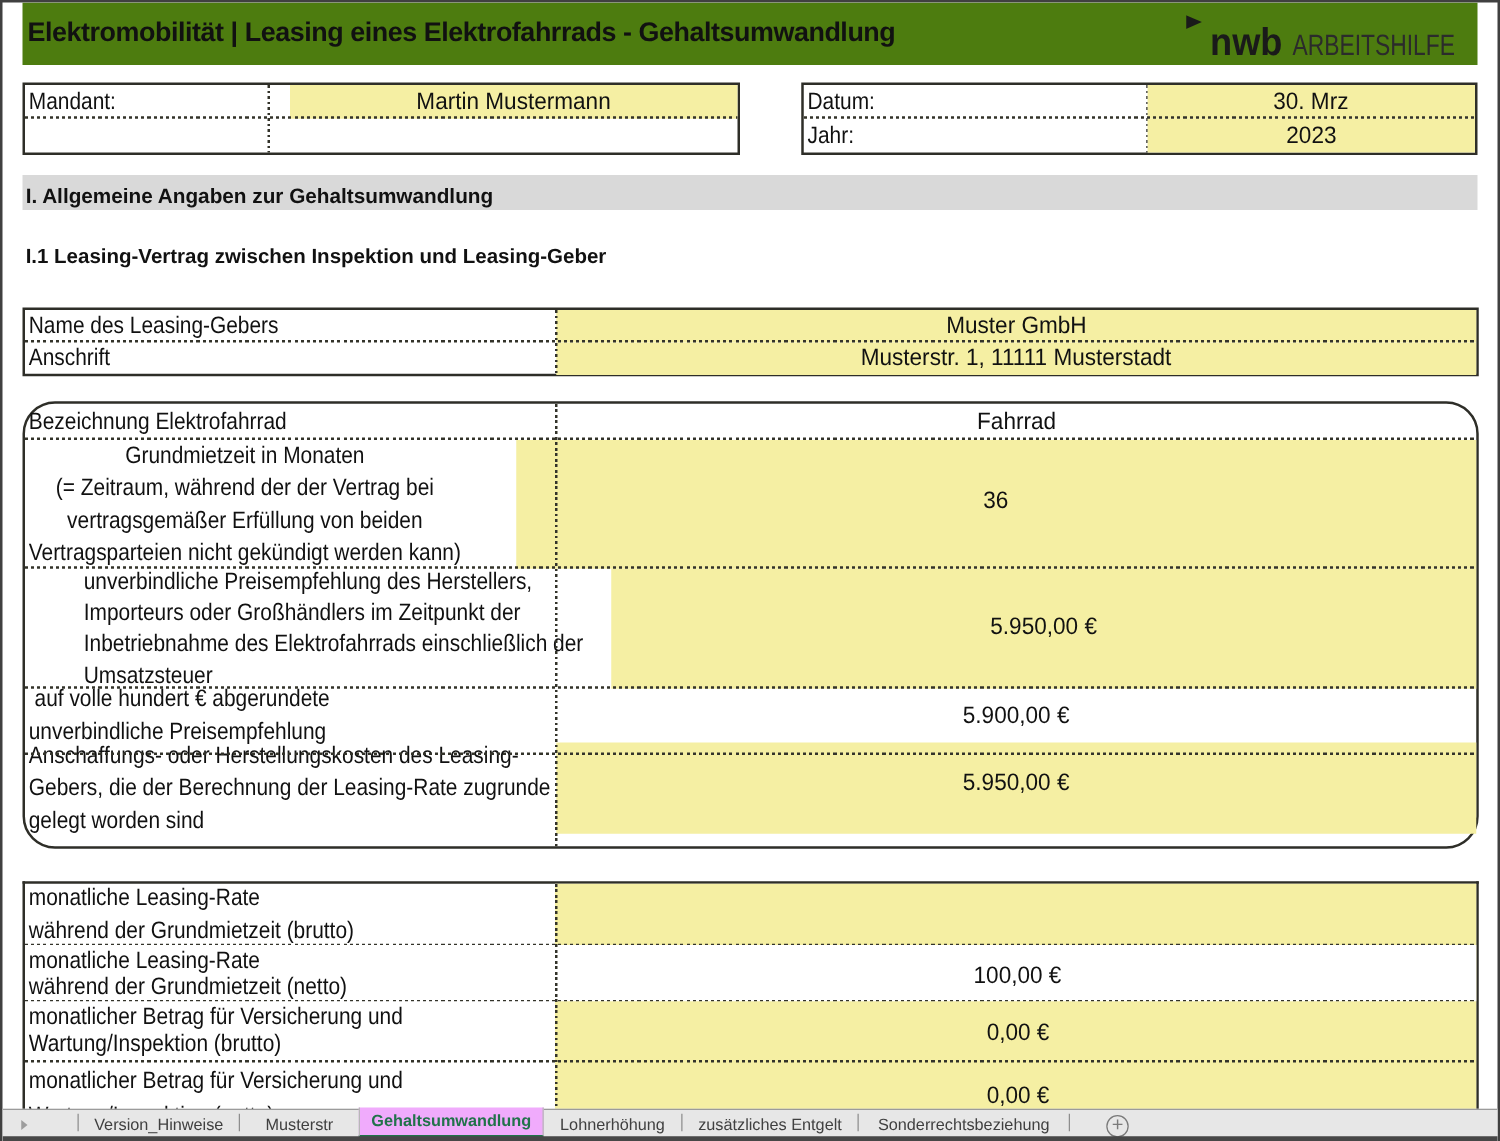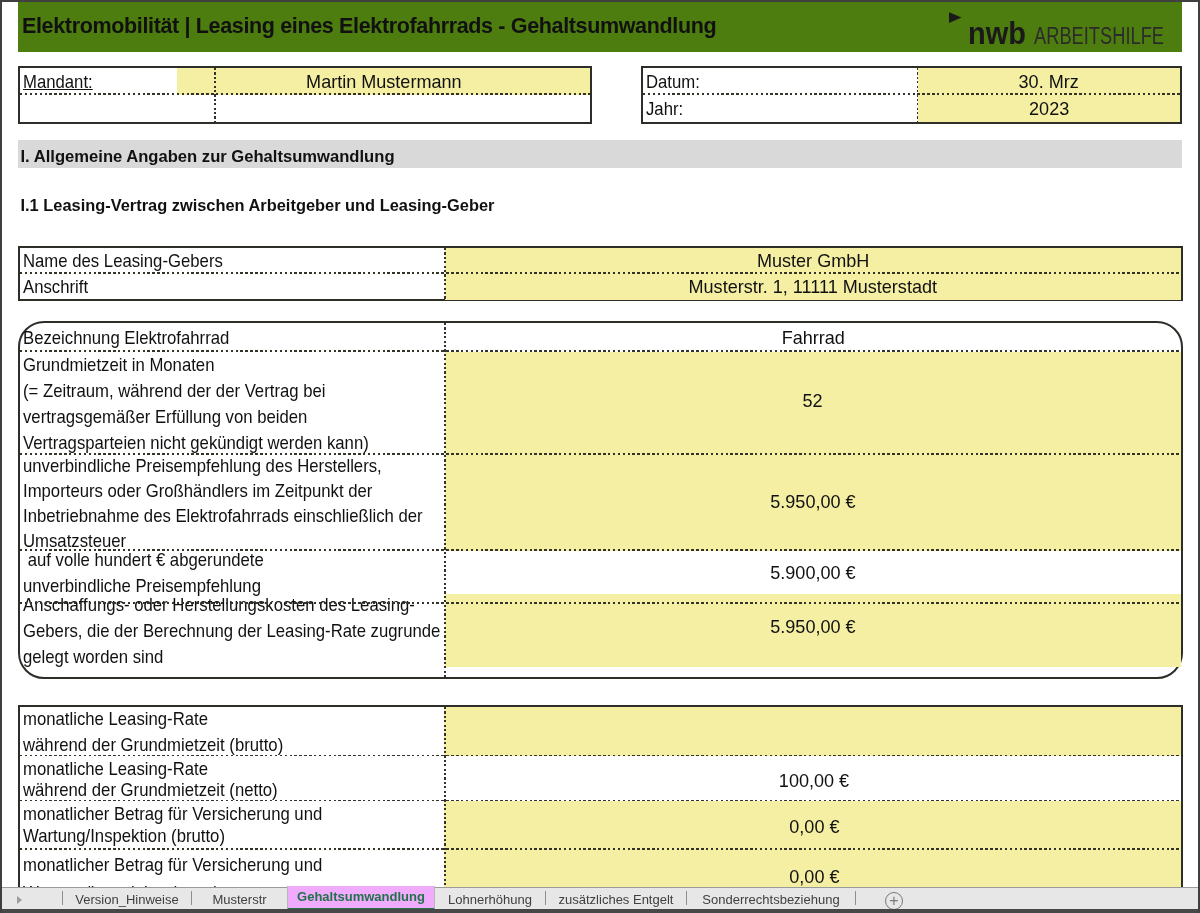--- a/index.html
+++ b/index.html
@@ -40,21 +40,21 @@
   </div>
 
   <svg class="logo" viewBox="0 0 235 50">
     <polygon points="-2,9.5 12.5,15.5 -2,22" fill="#1a1a1a"></polygon>
     <text x="19" y="42" font-family="Liberation Sans, sans-serif" font-size="31" font-weight="bold" fill="#1a1a1a" textLength="58" lengthAdjust="spacingAndGlyphs">nwb</text>
     <text x="85" y="42" font-family="Liberation Sans, sans-serif" font-size="23.5" fill="#2b2b2b" textLength="130" lengthAdjust="spacingAndGlyphs">ARBEITSHILFE</text>
   </svg>
 
   <div class="tbl" id="tmandant" style="left:16px;top:64px;width:574px;height:58px;">
     <div class="row" style="height:27px;">
-      <div class="lab celltext" style="width:157px;text-decoration:underline;">
+      <div class="lab celltext" style="width:212px;">
           <span class="t">Mandant:</span>
         </div>
       <div class="val yel celltext">
           <span class="t">Martin Mustermann</span>
         </div>
     </div>
     <div class="hdash" style="top:25.4px;"></div>
     <div class="vdash" style="left:194.4px;"></div>
   </div>
 
@@ -73,21 +73,21 @@
         </div>
       <div class="val yel celltext">
           <span class="t">2023</span>
         </div>
     </div>
     <div class="hdash" style="top:25.4px;"></div>
     <div class="vdash" style="left:273.9px;"></div>
   </div>
 
   <div class="graybar">I. Allgemeine Angaben zur Gehaltsumwandlung</div>
-  <div class="h2">I.1 Leasing-Vertrag zwischen Arbeitgeber und Leasing-Geber</div>
+  <div class="h2">I.1 Leasing-Vertrag zwischen Inspektion und Leasing-Geber</div>
 
   <div class="tbl" style="left:16px;top:244px;width:1165px;height:55px;">
     <div class="row" style="height:26px;">
       <div class="lab celltext" style="width:425px;">
           <span class="t">Name des Leasing-Gebers</span>
         </div>
       <div class="val yel celltext">
           <span class="t">Muster GmbH</span>
         </div>
     </div>
@@ -106,28 +106,28 @@
   <div class="tbl" style="left:16px;top:319px;width:1165px;height:358px;border-radius:26px;">
     <div class="row" style="height:29px;">
       <div class="lab celltext" style="width:425px;">
           <span class="t">Bezeichnung Elektrofahrrad</span>
         </div>
       <div class="val celltext">
           <span class="t">Fahrrad</span>
         </div>
     </div>
     <div class="row" style="height:103px;">
-      <div class="lab celltext" style="width:425px;">
+      <div class="lab celltext" style="width:393px;text-align:center;">
           <span class="t">Grundmietzeit in Monaten<br>(= Zeitraum, während der der Vertrag bei<br>vertragsgemäßer Erfüllung von beiden<br>Vertragsparteien nicht gekündigt werden kann)</span>
         </div>
       <div class="val yel celltext">
-          <span class="t" style="top:-3px;">52</span>
+          <span class="t" style="top:-3px;">36</span>
         </div>
     </div>
-    <div class="row" style="height:96px;">
+    <div class="row" style="height:96px;padding-left:44px;">
       <div class="lab celltext" style="width:425px;line-height:25px;">
           <span class="t" style="line-height:25px;">unverbindliche Preisempfehlung des Herstellers,<br>Importeurs oder Großhändlers im Zeitpunkt der<br>Inbetriebnahme des Elektrofahrrads einschließlich der<br>Umsatzsteuer</span>
         </div>
       <div class="val yel celltext">
           <span class="t" style="top:-1.5px;">5.950,00 €</span>
         </div>
     </div>
     <div class="row" style="height:43px;">
       <div class="lab celltext" style="width:425px;">
           <span class="t">&nbsp;auf volle hundert € abgerundete<br>unverbindliche Preisempfehlung</span>

